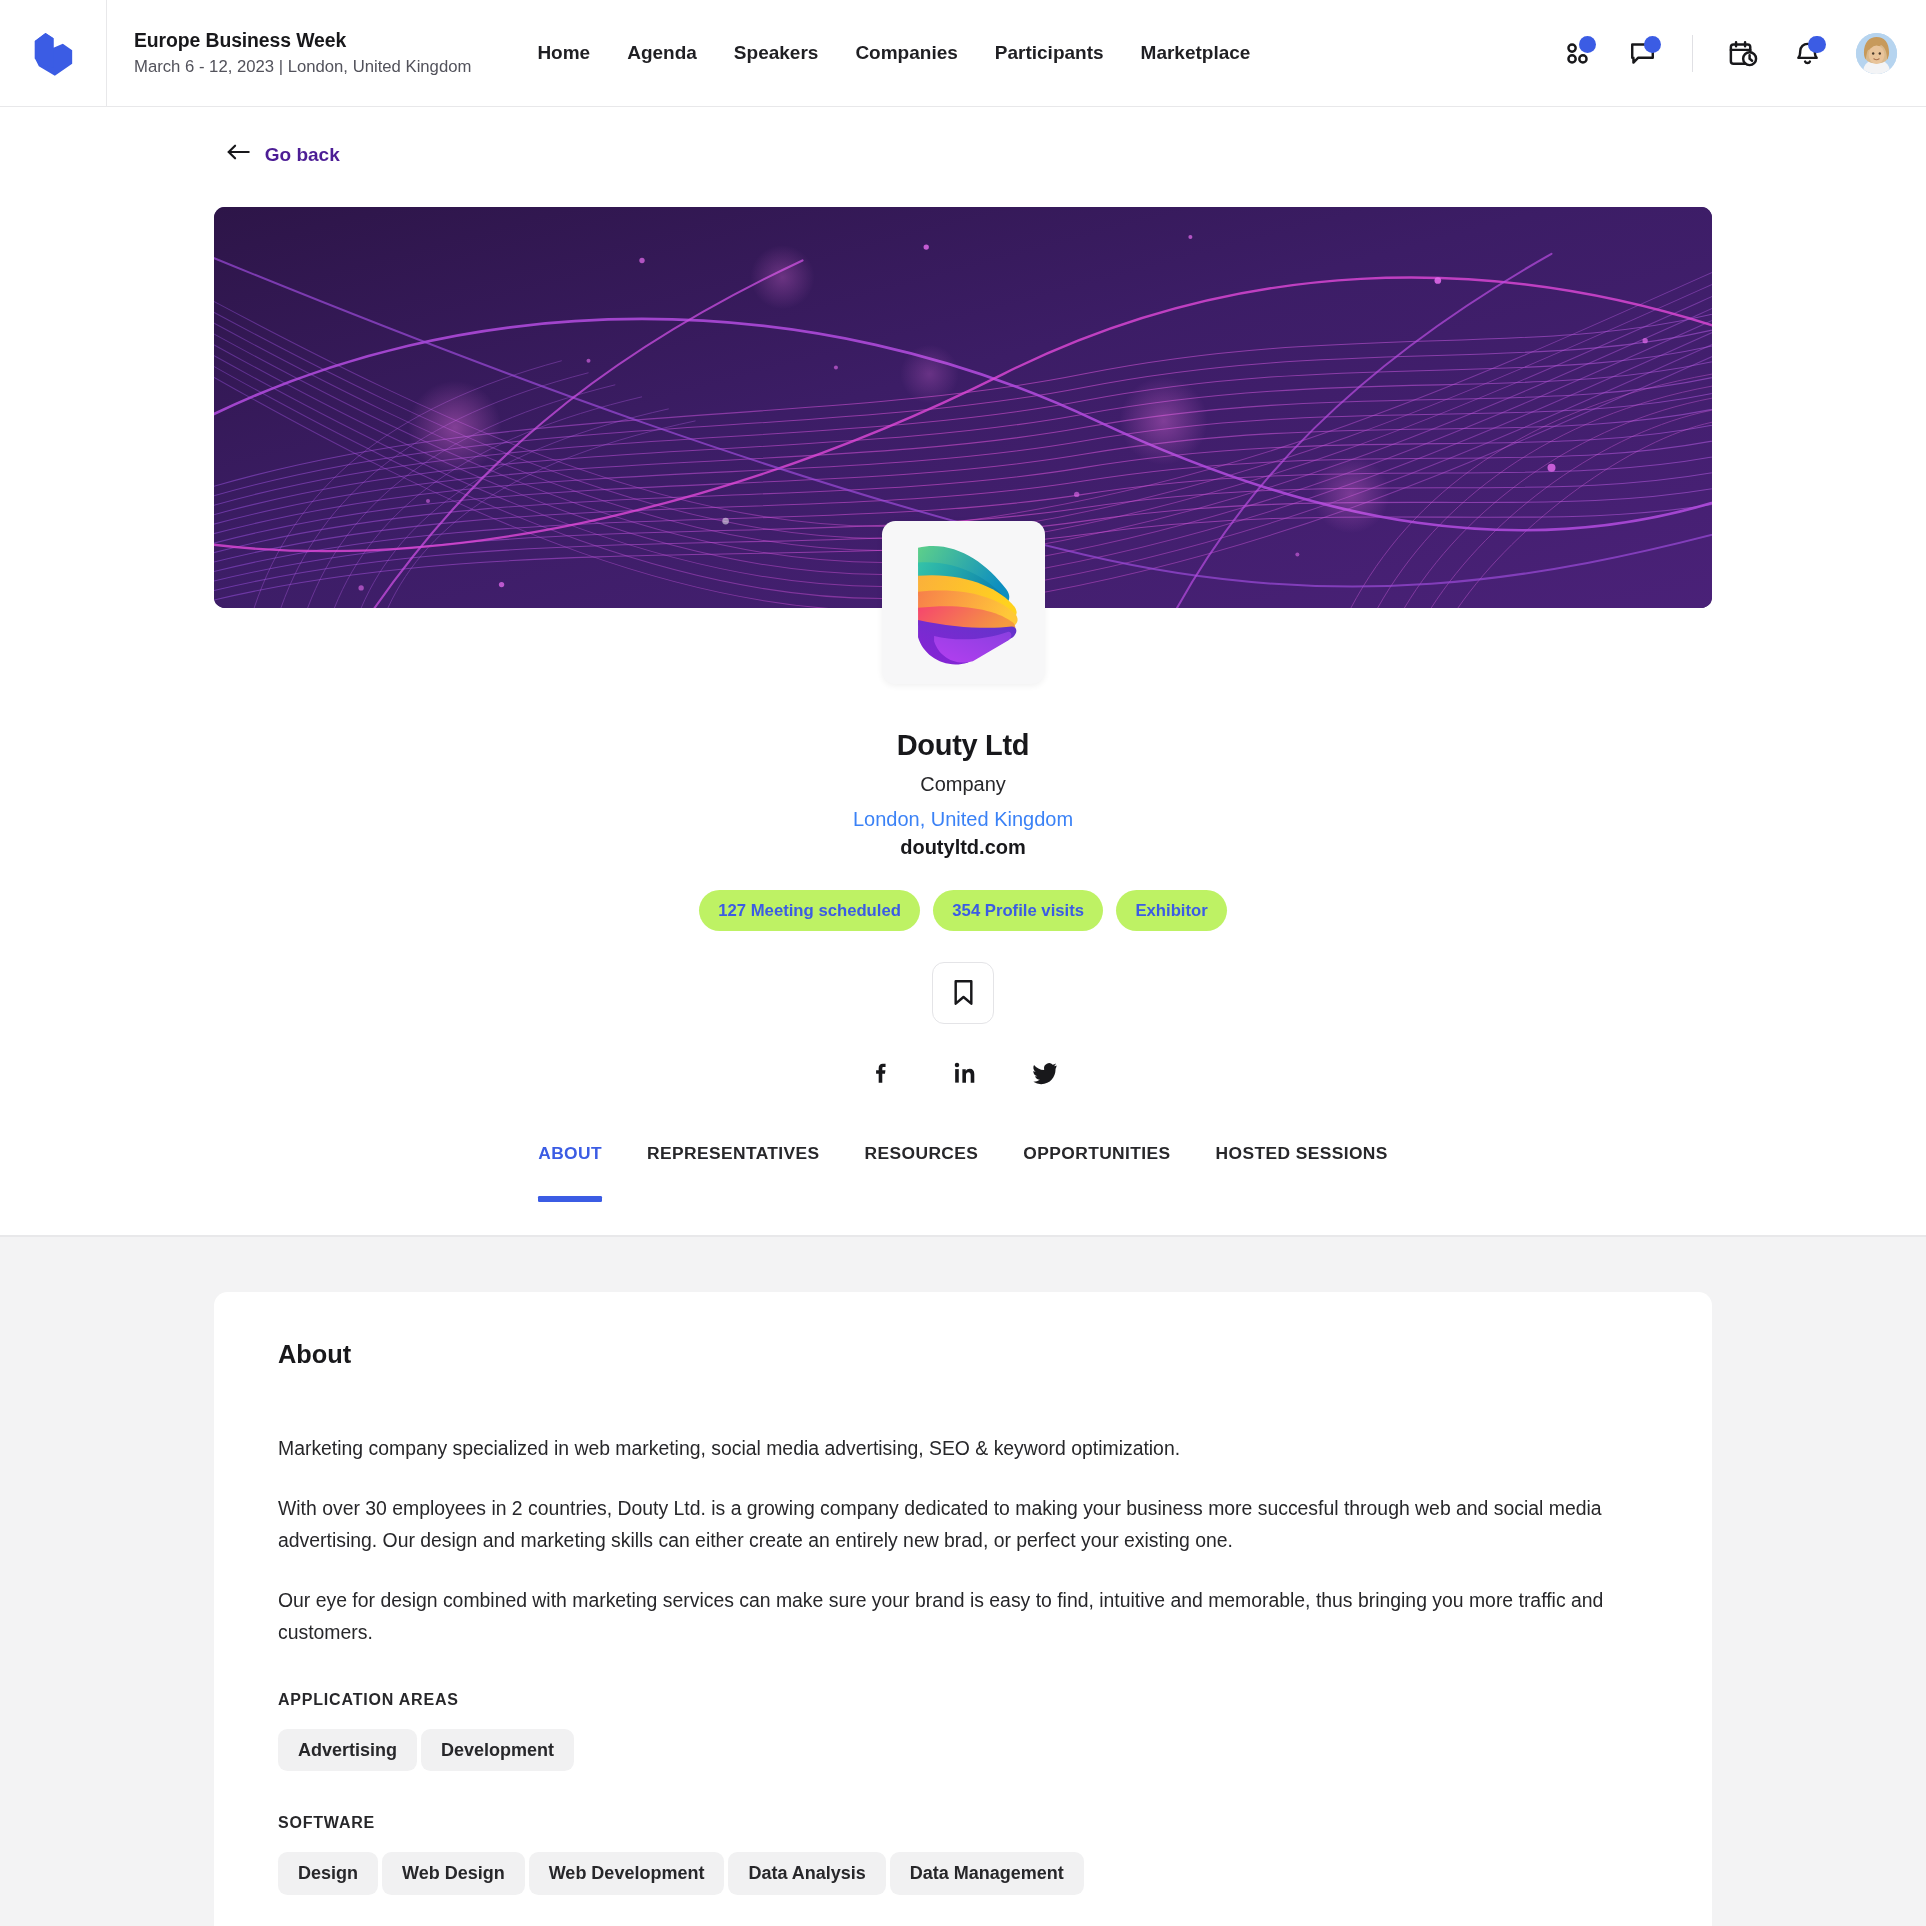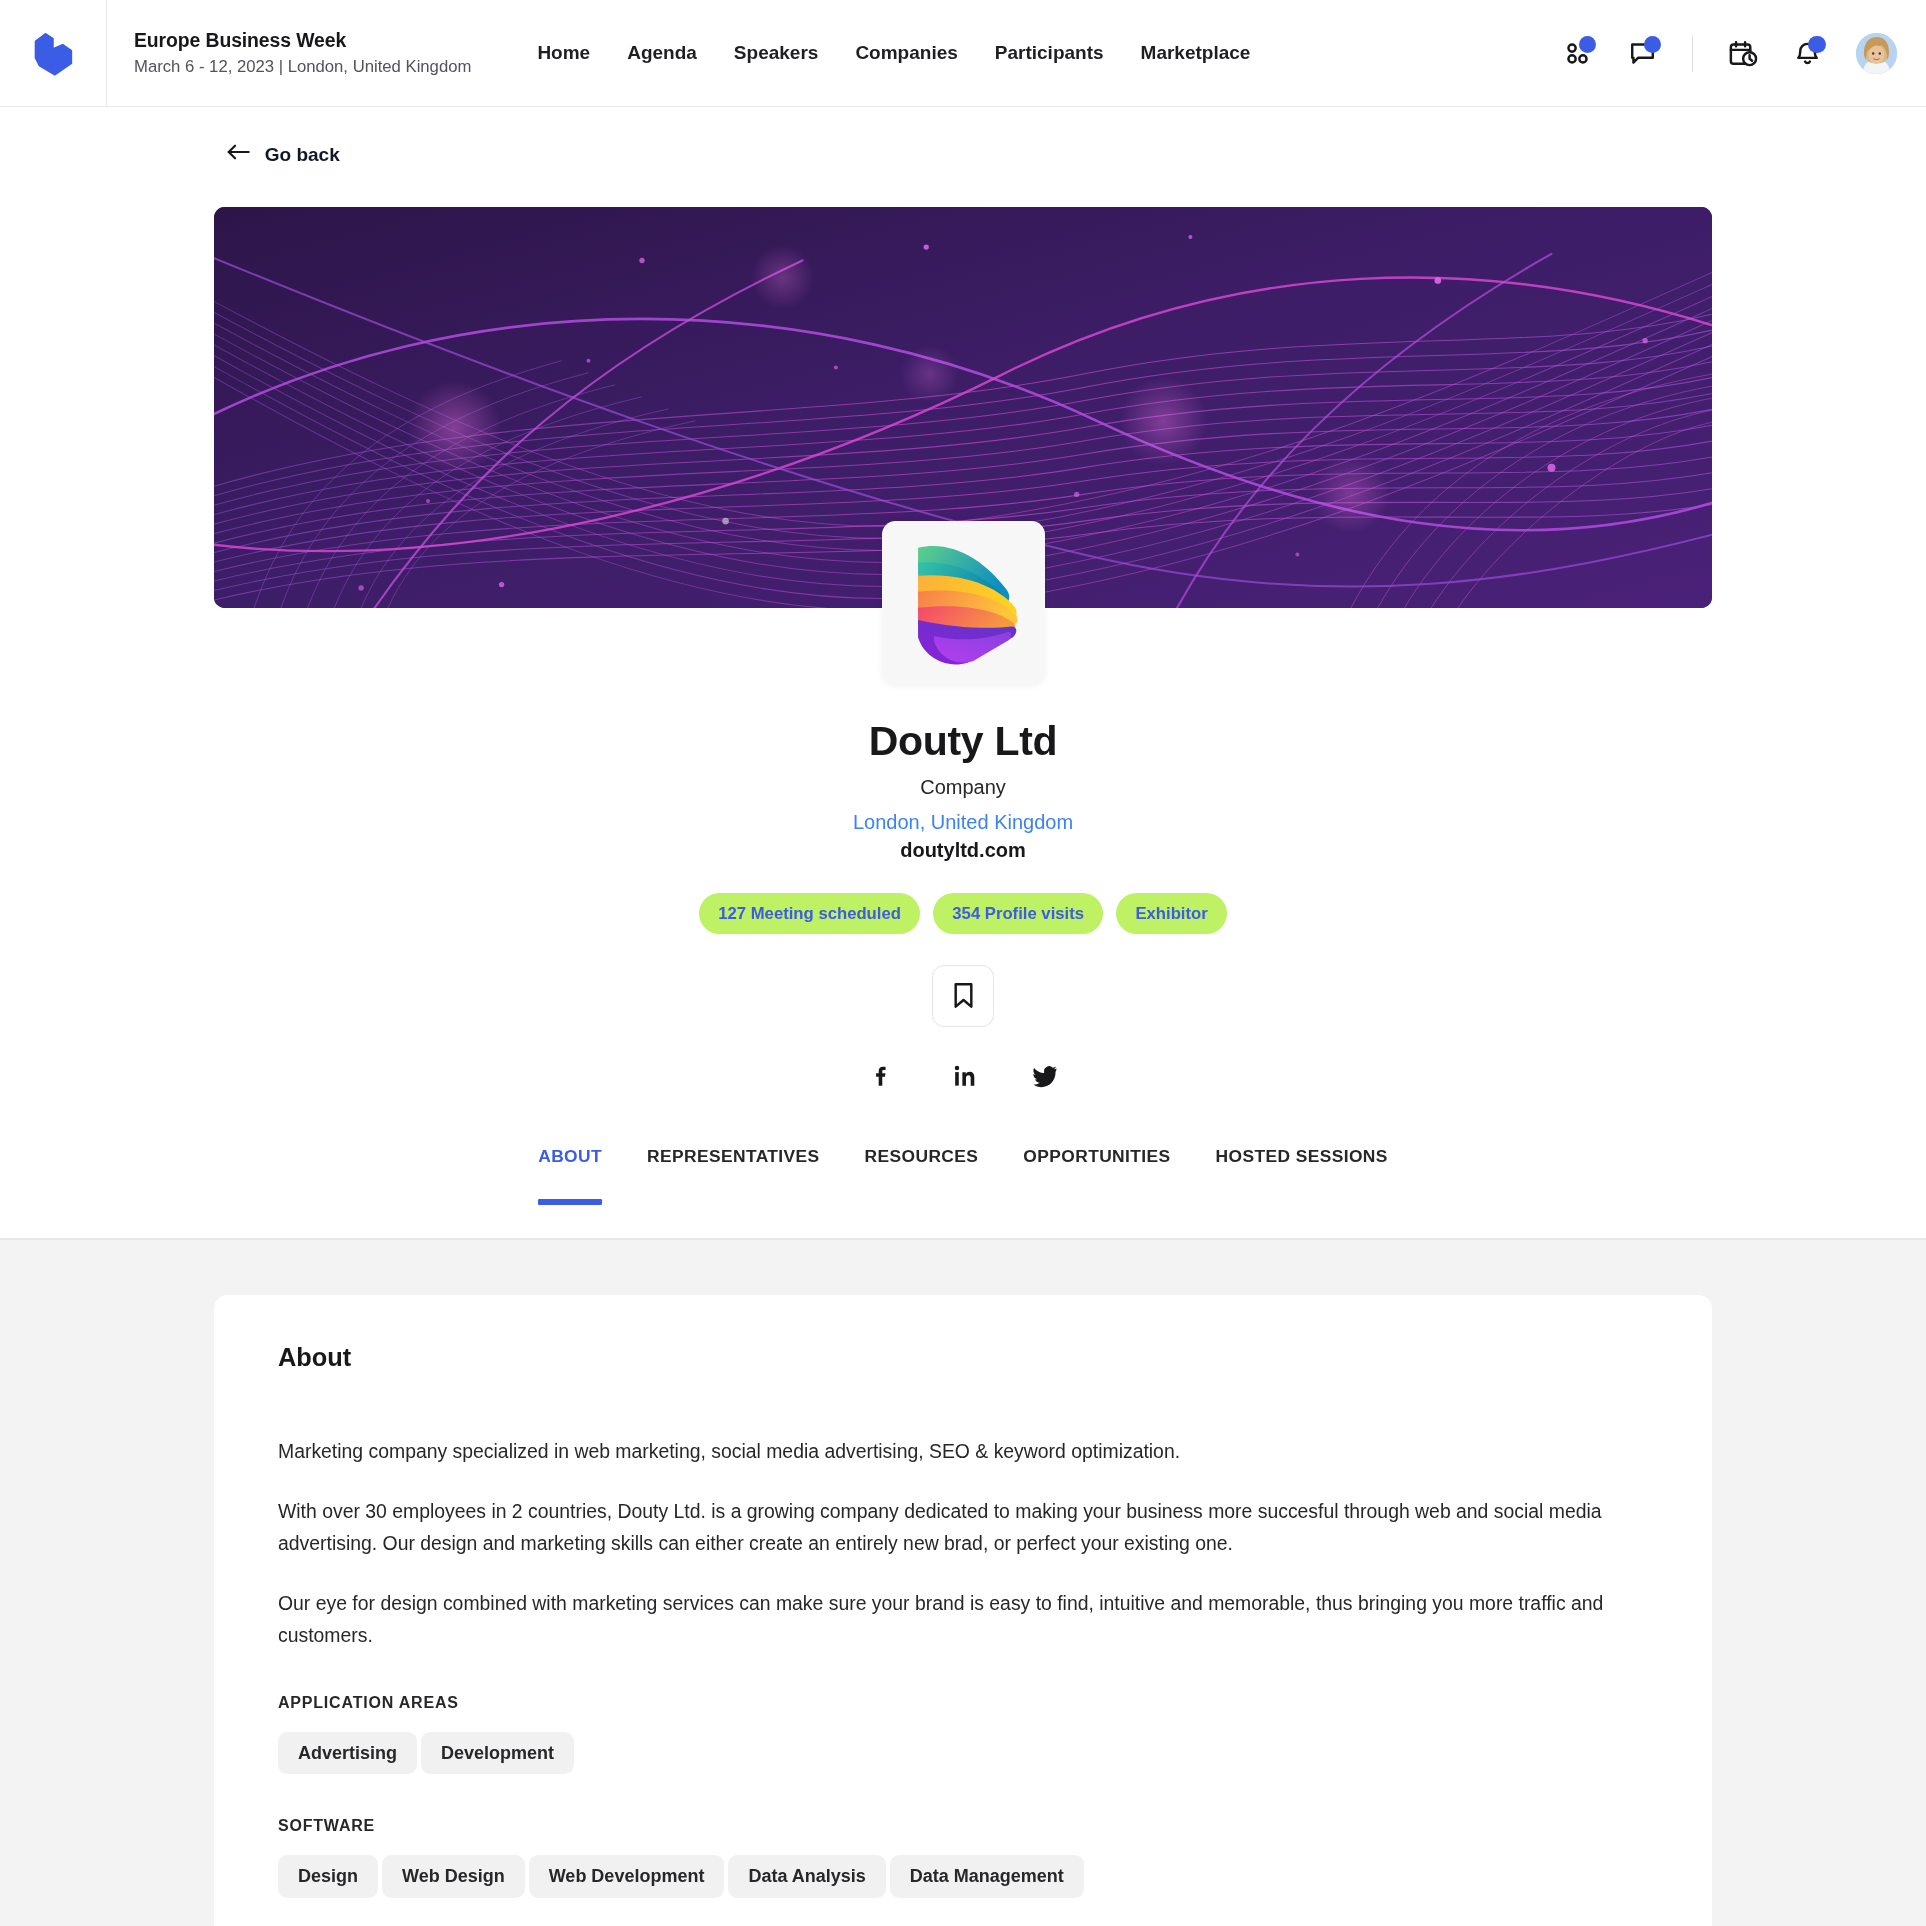--- a/index.html
+++ b/index.html
@@ -55,41 +55,41 @@
   .avatar {
     width: 41px; height: 41px; border-radius: 50%; overflow: hidden;
     background: #b6d4ef; flex: 0 0 41px; cursor: pointer; position: relative;
   }
   .avatar svg { display:block; }
 
   
   .goback-row { padding: 35px 0 0 226px; }
   .goback {
     display: inline-flex; align-items: center; gap: 13.4px; cursor: pointer;
-    font-size: 19px; font-weight: 600; color: #0f172a;
+    font-size: 19px; font-weight: 600; color: #4c1d95;
   }
 
   
   .hero-wrap { margin: 40px auto 0; width: 1498px; }
   .hero {
     width: 1498px; height: 401px; border-radius: 10.7px; overflow: hidden;
     position: relative; background: #3a1b63;
   }
   .hero svg { display: block; width: 100%; height: 100%; }
 
   
   .profile { text-align: center; position: relative; margin-top: -87px; }
   .logo-card {
     width: 163px; height: 163px; margin: 0 auto; background: #f7f7f8;
     border-radius: 13.4px; display: flex; align-items: center; justify-content: center;
     box-shadow: 0 1.3px 6.7px rgba(0,0,0,.06);
   }
   .logo-card svg { display:block; }
   .company-name {
-    margin-top: 34px; font-size: 41px; font-weight: 700; color: #18181b; letter-spacing: -0.3px;
+    margin-top: 45px; font-size: 29px; font-weight: 700; color: #18181b; letter-spacing: -0.3px;
   }
   .company-type { margin-top: 10.7px; font-size: 20px; color: #27272a; }
   .company-loc { margin-top: 12px; font-size: 20px; color: #3b82f6; }
   .company-site { margin-top: 5.4px; font-size: 20px; font-weight: 700; color: #18181b; cursor: pointer; }
 
   .stat-pills { margin-top: 31px; display: flex; justify-content: center; gap: 13.4px; }
   .pill {
     background: #bef264; color: #3b5ce4; font-size: 16.7px; font-weight: 600;
     padding: 10.7px 19px; border-radius: 668px; cursor: pointer; white-space: nowrap;
   }

